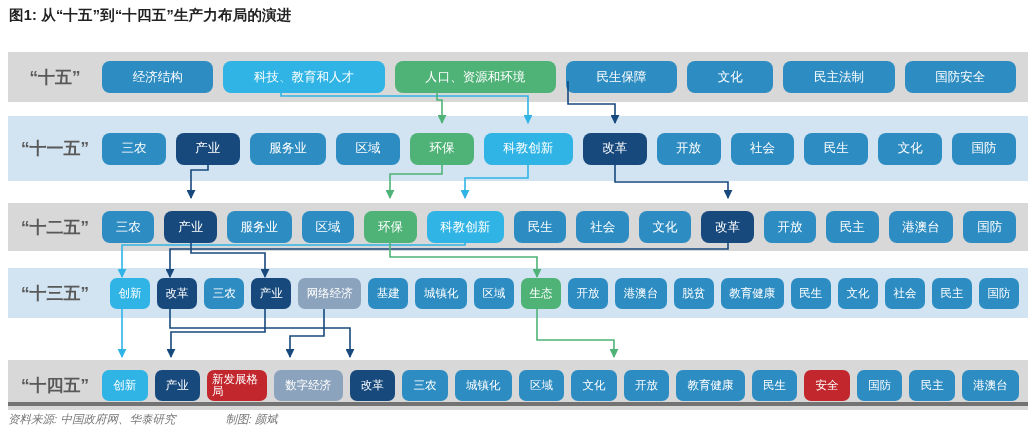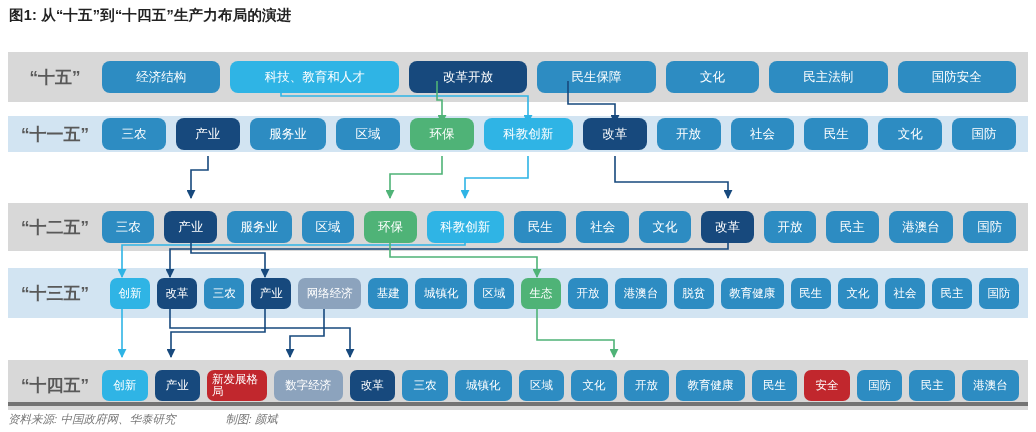--- a/index.html
+++ b/index.html
@@ -54,28 +54,28 @@
 
 <div id="stage">
   <div class="title">图1: 从“十五”到“十四五”生产力布局的演进</div>
 
   <div id="diagram" style="position:absolute;left:0;top:0;width:1036px;height:432px;">
       <div class="band band-gray" style="top: 40px; height: 50px;">
         <div class="row-label">“十五”</div>
         <div class="boxes">
           <div class="box c-blue">经济结构</div>
           <div class="box c-cyan">科技、教育和人才</div>
-          <div class="box c-navy">改革开放</div>
+          <div class="box c-green">人口、资源和环境</div>
           <div class="box c-blue">民生保障</div>
           <div class="box c-blue">文化</div>
           <div class="box c-blue">民主法制</div>
           <div class="box c-blue">国防安全</div>
         </div>
       </div>
-      <div class="band band-blue" style="top: 116px; height: 36px;">
+      <div class="band band-blue" style="top: 116px; height: 65px;">
         <div class="row-label">“十一五”</div>
         <div class="boxes">
           <div class="box c-blue">三农</div>
           <div class="box c-navy">产业</div>
           <div class="box c-blue">服务业</div>
           <div class="box c-blue">区域</div>
           <div class="box c-green">环保</div>
           <div class="box c-cyan">科教创新</div>
           <div class="box c-navy">改革</div>
           <div class="box c-blue">开放</div>

